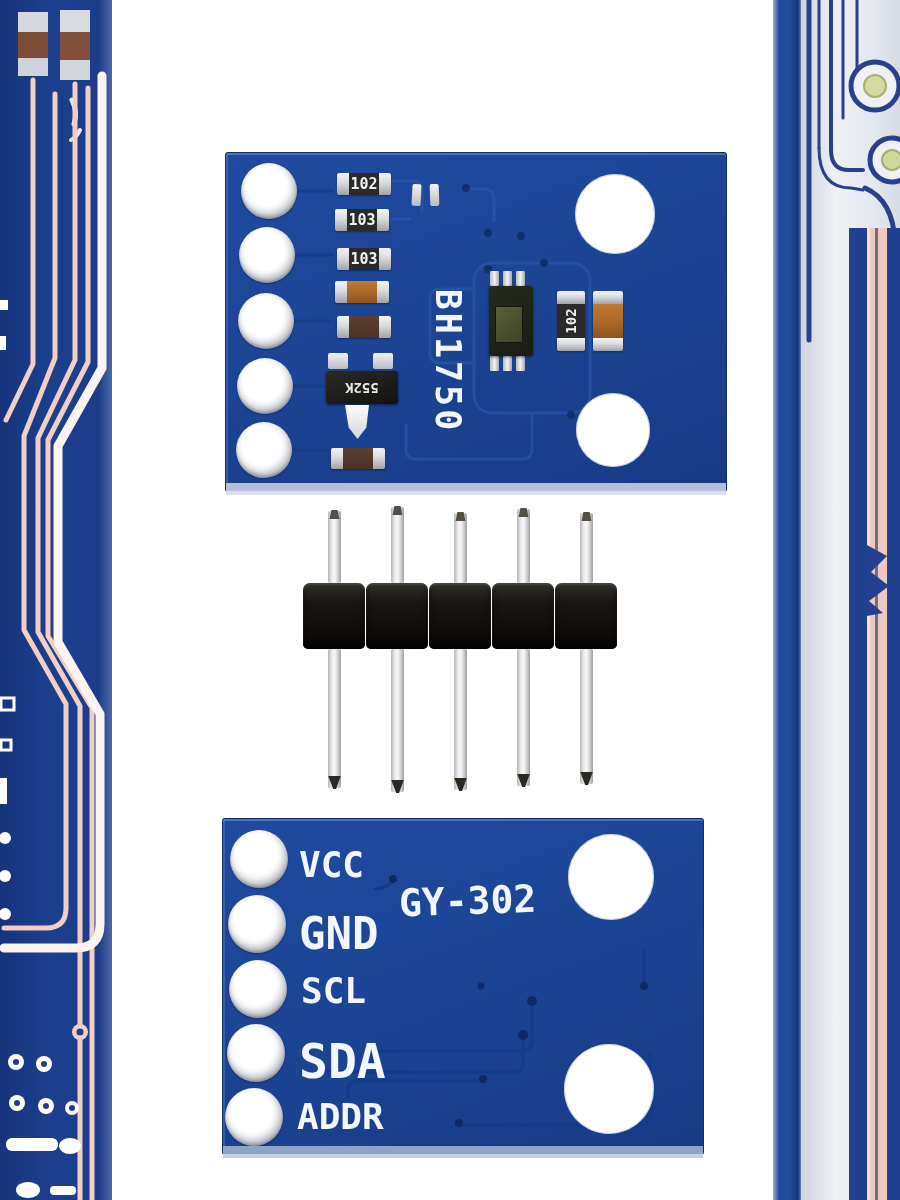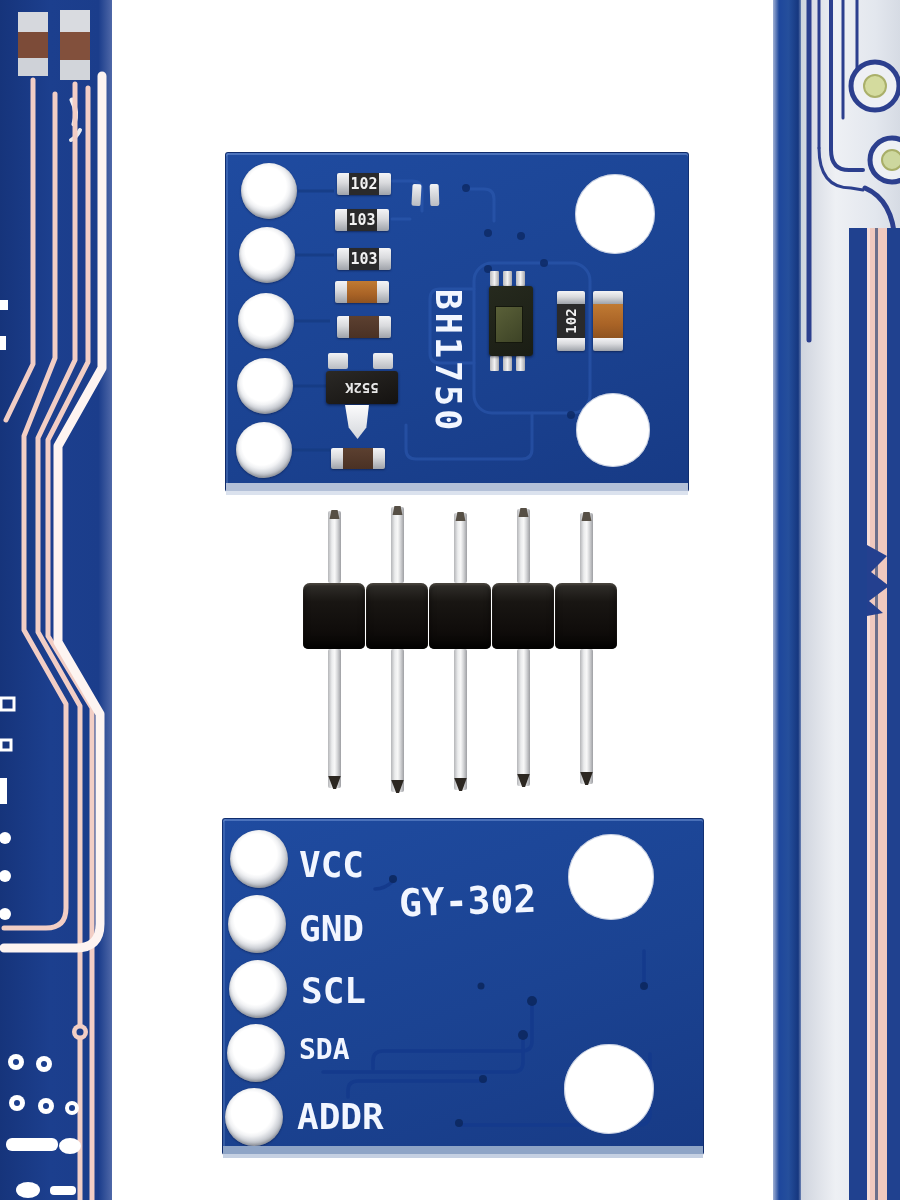--- a/index.html
+++ b/index.html
@@ -150,21 +150,21 @@
       <rect x="84" y="228" width="18" height="972" fill="#20418f"></rect>
       <rect x="102" y="228" width="20" height="972" fill="#efc9bf"></rect>
       <rect x="102" y="228" width="3" height="972" fill="#f7ded7"></rect>
       <rect x="110" y="228" width="3" height="972" fill="#6b6f8a"></rect>
       <rect x="122" y="228" width="13" height="972" fill="#20418f"></rect>
       <path d="M 102 545 L 122 556 L 106 572 L 124 586 L 104 601 L 118 613 L 102 616 Z" fill="#24408f"></path>
     </svg>
   </div>
 
 
-  <div class="board" id="top-board" style="left:225px;top:152px;width:462px;height:338px;">
+  <div class="board" id="top-board" style="left:225px;top:152px;width:462px;height:338px;padding-left:38px;">
     <svg width="462" height="338" viewBox="0 0 462 338">
       <g stroke="#153a80" stroke-width="3" opacity="0.7" fill="none">
         <path d="M 72 38 H 108"></path>
           <path d="M 70 102 H 108"></path>
           <path d="M 69 168 H 104"></path>
         <path d="M 68 233 H 104"></path>
           <path d="M 67 297 H 104"></path>
       </g>
       <g stroke="#2e5bb2" stroke-width="3" fill="none" opacity="0.55" stroke-linecap="round">
         <rect x="248" y="110" width="116" height="150" rx="18"></rect>
@@ -305,23 +305,23 @@
     <div class="phole" style="left:7px;top:11px;width:58px;height:58px;"></div>
     <div class="phole" style="left:5px;top:76px;width:58px;height:58px;"></div>
     <div class="phole" style="left:6px;top:141px;width:58px;height:58px;"></div>
     <div class="phole" style="left:4px;top:205px;width:58px;height:58px;"></div>
     <div class="phole" style="left:2px;top:269px;width:58px;height:58px;"></div>
 
     <div class="mhole" style="left:345px;top:15px;width:86px;height:86px;"></div>
     <div class="mhole" style="left:341px;top:225px;width:90px;height:90px;"></div>
 
     <div class="silk" style="left:76px;top:25px;font-size:36px;">VCC</div>
-    <div class="silk" style="left:76px;top:89px;font-size:36px;">GND</div>
+    <div class="silk" style="left:76px;top:89px;font-size:44px;">GND</div>
     <div class="silk" style="left:78px;top:151px;font-size:36px;">SCL</div>
-    <div class="silk" style="left:76px;top:214px;font-size:28px;">SDA</div>
+    <div class="silk" style="left:76px;top:214px;font-size:48px;">SDA</div>
     <div class="silk" style="left:74px;top:277px;font-size:36px;">ADDR</div>
 
     <div class="silk" style="left:176px;top:60px;font-size:38px;transform:rotate(-2deg);">GY-302</div>
 
     <div class="board-edge edge-light" style="background:#8ea4c6;"></div>
     <div class="board-edge edge-lighter" style="background:#c5d0e2;"></div>
   </div>
 
 </div>
 

